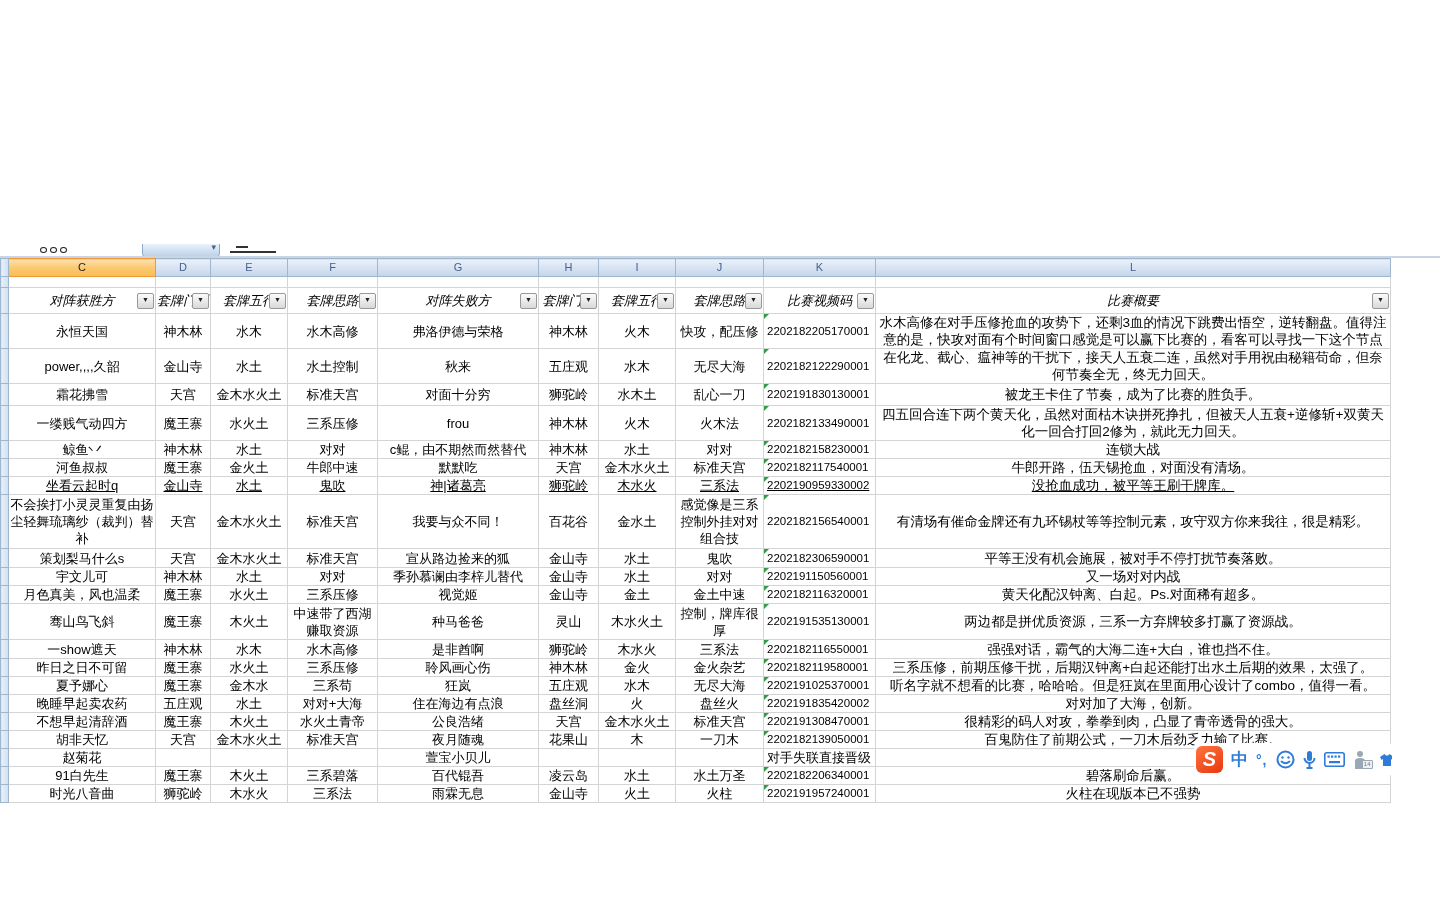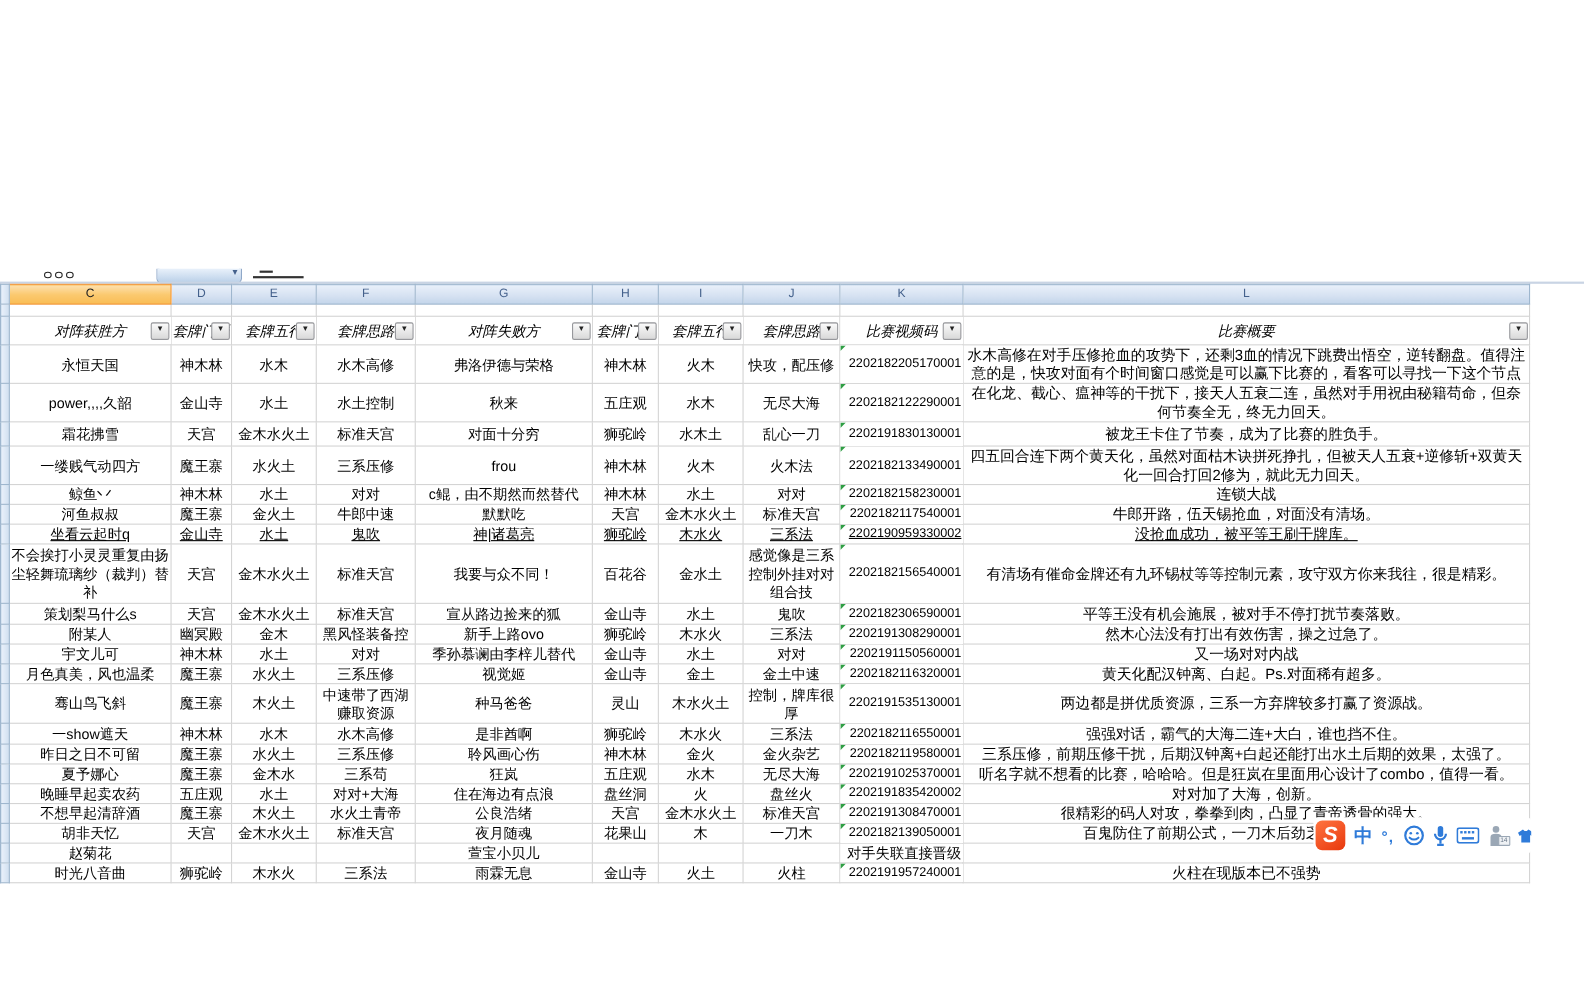--- a/index.html
+++ b/index.html
@@ -24,21 +24,21 @@
   td{border:1px solid #d4d4d4;background:#fff;font-size:13px;text-align:center;
      vertical-align:middle;padding:0 1px;overflow:hidden;line-height:17px;}
   .letter{background:linear-gradient(#e9f0fa,#d6e2f2 55%,#c3d5ea);border:1px solid #9eb6ce;
      color:#44618c;font-size:11px;font-family:"Liberation Sans",sans-serif;}
   .selcol{background:linear-gradient(#fde0ae,#fbc96f 50%,#f9bd55);border:1px solid #f29536;color:#222;}
   .corner,.rowhdr{background:linear-gradient(90deg,#e9f0fa,#cfdff0);border:1px solid #9eb6ce;padding:0;}
   .fhdr{position:relative;white-space:nowrap;overflow:hidden;font-size:13px;font-style:italic;}
   .fbtn{position:absolute;right:1px;top:calc(50% - 8px);width:15px;height:14px;
      background:linear-gradient(#fbfbfb,#d9d9d9);border:1px solid #97989c;border-radius:2px;
      font-size:7px;line-height:12px;text-align:center;color:#222;cursor:pointer;}
-  .kcell{text-align:right;font-size:11.5px;padding-left:3px;position:relative;white-space:nowrap;}
+  .kcell{text-align:left;font-size:11.5px;padding-left:3px;position:relative;white-space:nowrap;}
   .kcell.ktext{font-size:13px;}
   .lcell{font-size:13.5px;}
   .tri{position:absolute;left:0;top:0;width:0;height:0;
      border-top:5px solid #2f9e44;border-right:5px solid transparent;}
 
   
   .sogou{position:absolute;left:1194px;top:743px;width:196px;height:33px;z-index:10;
      display:flex;align-items:center;gap:8px;overflow:hidden;background:#fff;border-radius:4px;padding-left:2px;}
   .sg-logo{width:27px;height:27px;border-radius:6px;flex:0 0 auto;
      background:linear-gradient(145deg,#ff7440,#e8380d);color:#fff;font-weight:bold;
@@ -228,33 +228,20 @@
           <td>标准天宫</td>
           <td>宣从路边捡来的狐</td>
           <td>金山寺</td>
           <td>水土</td>
           <td>鬼吹</td>
           <td class="kcell"><div class="tri"></div>2202182306590001</td>
           <td class="lcell">平等王没有机会施展，被对手不停打扰节奏落败。</td>
         </tr>
         <tr style="height: 18px;">
           <td class="rowhdr"></td>
-          <td>附某人</td>
-          <td>幽冥殿</td>
-          <td>金木</td>
-          <td>黑风怪装备控</td>
-          <td>新手上路ovo</td>
-          <td>狮驼岭</td>
-          <td>木水火</td>
-          <td>三系法</td>
-          <td class="kcell"><div class="tri"></div>2202191308290001</td>
-          <td class="lcell">然木心法没有打出有效伤害，操之过急了。</td>
-        </tr>
-        <tr style="height: 18px;">
-          <td class="rowhdr"></td>
           <td>宇文儿可</td>
           <td>神木林</td>
           <td>水土</td>
           <td>对对</td>
           <td>季孙慕谰由李梓儿替代</td>
           <td>金山寺</td>
           <td>水土</td>
           <td>对对</td>
           <td class="kcell"><div class="tri"></div>2202191150560001</td>
           <td class="lcell">又一场对对内战</td>
@@ -368,20 +355,33 @@
           <td>赵菊花</td>
           <td></td>
           <td></td>
           <td></td>
           <td>萱宝小贝儿</td>
           <td></td>
           <td></td>
           <td></td>
           <td class="kcell ktext">对手失联直接晋级</td>
           <td class="lcell"></td>
+        </tr>
+        <tr style="height: 18px;">
+          <td class="rowhdr"></td>
+          <td>91白先生</td>
+          <td>魔王寨</td>
+          <td>木火土</td>
+          <td>三系碧落</td>
+          <td>百代锟吾</td>
+          <td>凌云岛</td>
+          <td>水土</td>
+          <td>水土万圣</td>
+          <td class="kcell"><div class="tri"></div>2202182206340001</td>
+          <td class="lcell">碧落刷命后赢。</td>
         </tr>
         <tr style="height: 18px;">
           <td class="rowhdr"></td>
           <td>时光八音曲</td>
           <td>狮驼岭</td>
           <td>木水火</td>
           <td>三系法</td>
           <td>雨霖无息</td>
           <td>金山寺</td>
           <td>火土</td>

